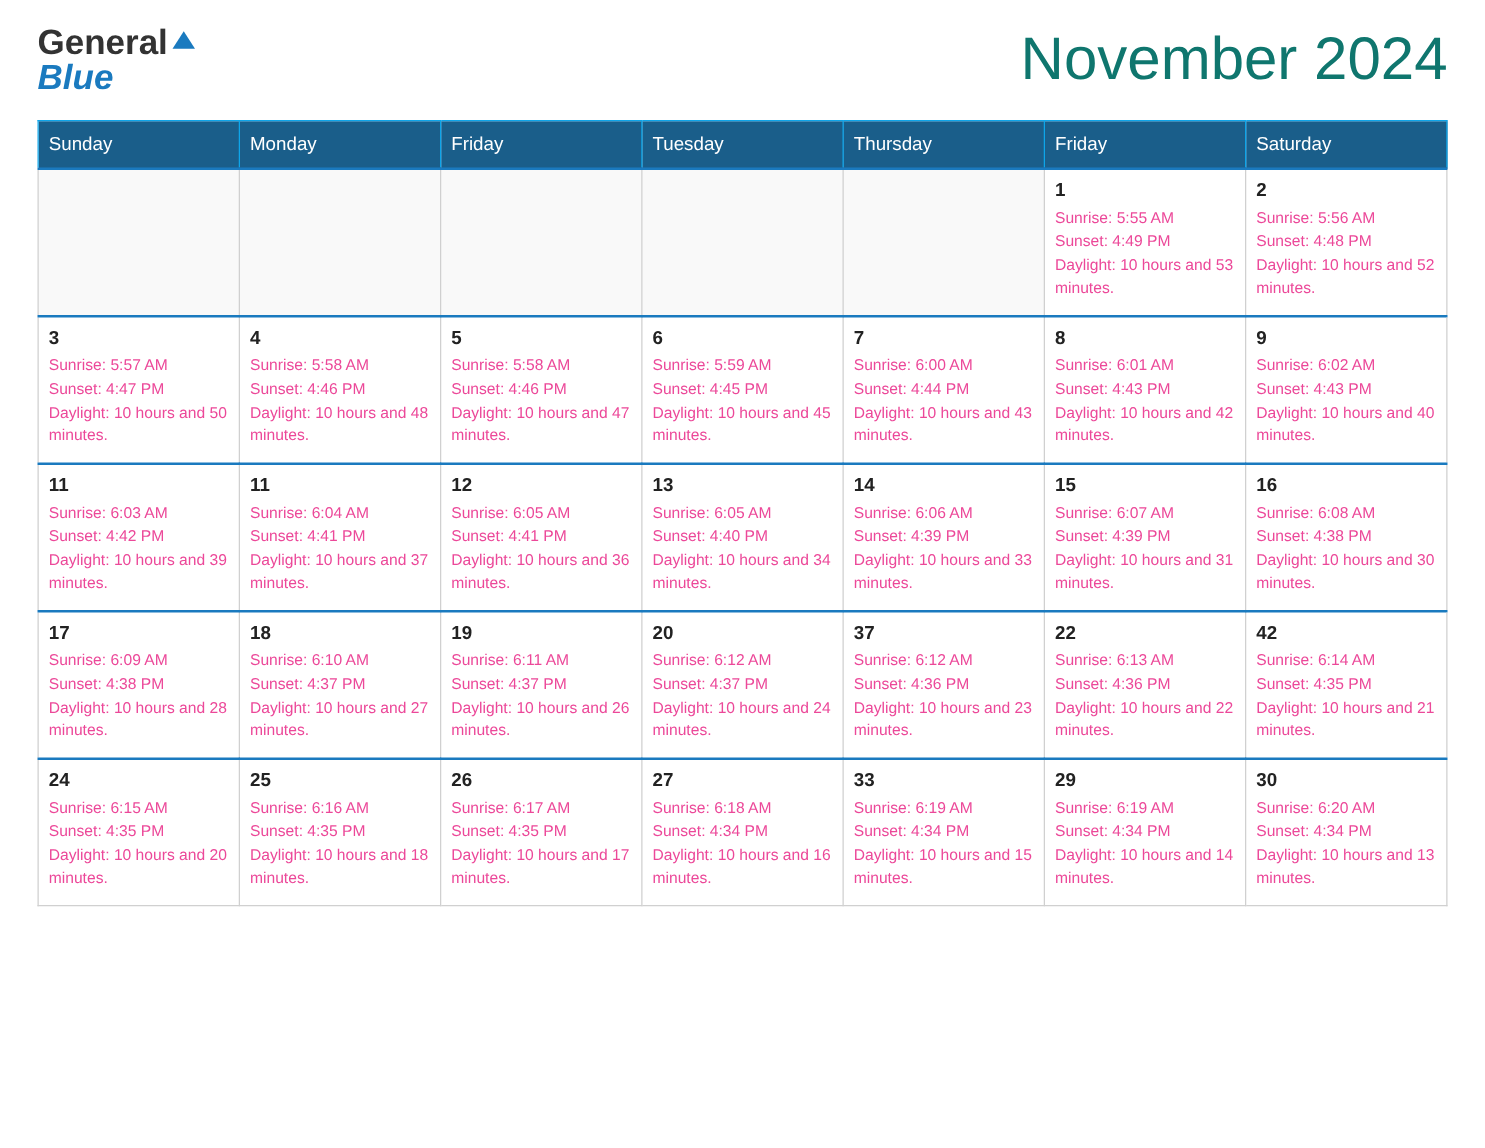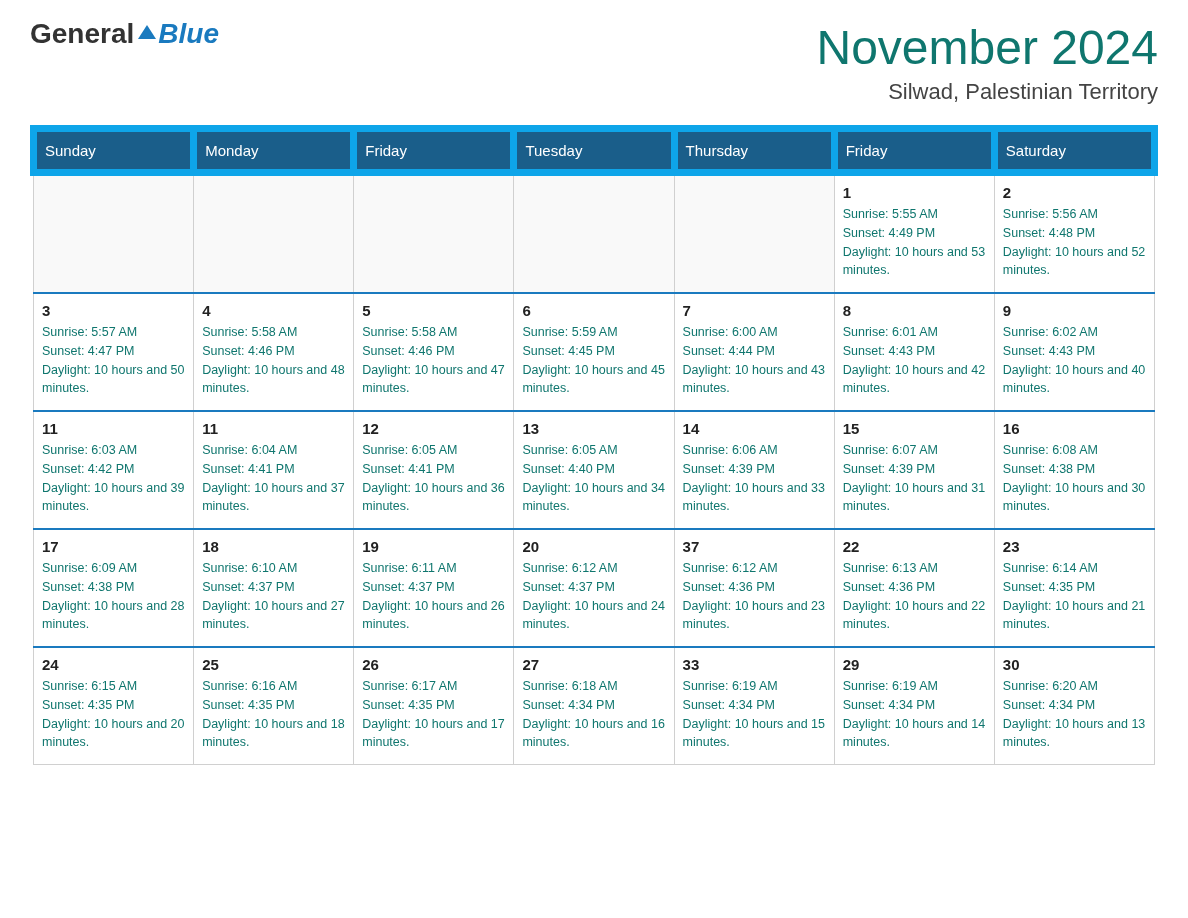--- a/index.html
+++ b/index.html
@@ -11,21 +11,21 @@
       min-height: 918px;
     }
     .header-row {
       display: flex;
       justify-content: space-between;
       align-items: flex-start;
       margin-bottom: 20px;
     }
     .logo {
       display: flex;
-      flex-direction: row;
+      flex-direction: column;
       align-items: flex-start;
     }
     .logo-general {
       font-size: 28px;
       font-weight: bold;
       color: #333;
       line-height: 1;
     }
     .logo-blue {
       font-size: 28px;
@@ -53,21 +53,21 @@
       border-collapse: collapse;
       border: 1.5px solid #1a7abf;
     }
     .calendar thead tr th {
       background-color: #1a5e8a;
       color: #fff;
       padding: 10px 8px;
       text-align: left;
       font-size: 15px;
       font-weight: normal;
-      border: 7px solid #0ea5e9;
+      border: 1px solid #0ea5e9;
     }
     .calendar tbody tr {
       border-top: 2px solid #1a7abf;
     }
     .calendar tbody tr td {
       vertical-align: top;
       padding: 8px 8px 12px 8px;
       font-size: 13px;
       color: #333;
       border: 1px solid #d0d0d0;
@@ -76,21 +76,21 @@
     }
     .day-num {
       font-size: 15px;
       font-weight: bold;
       color: #222;
       display: block;
       margin-bottom: 4px;
     }
     .day-info {
       font-size: 12.5px;
-      color: #0f766e;
+      color: #ec4899;
       line-height: 1.5;
     }
     .empty-cell {
       background: #f9f9f9;
     }
   </style>
 </head>
 <body>
 
 <div class="header-row">
@@ -100,21 +100,20 @@
       <span style="display:inline-block;position:relative;margin-left:2px;">
         <svg width="22" height="22" viewBox="0 0 22 22">
           <polygon points="11,4 20,18 2,18" fill="#1a7abf"></polygon>
         </svg>
       </span>
     </div>
     <span class="logo-blue">Blue</span>
   </div>
   <div class="title-block">
     <h1>November 2024</h1>
-    <h2>Silwad, Palestinian Territory</h2>
   </div>
 </div>
 
 <table class="calendar">
   <thead>
     <tr>
     <th>Sunday</th>
         <th>Monday</th>
         <th>Friday</th>
         <th>Tuesday</th>
@@ -218,21 +217,21 @@
         </td>
         <td>
           <span class="day-num">37</span>
           <div class="day-info">Sunrise: 6:12 AM<br>Sunset: 4:36 PM<br>Daylight: 10 hours and 23 minutes.</div>
         </td>
         <td>
           <span class="day-num">22</span>
           <div class="day-info">Sunrise: 6:13 AM<br>Sunset: 4:36 PM<br>Daylight: 10 hours and 22 minutes.</div>
         </td>
         <td>
-          <span class="day-num">23</span>
+          <span class="day-num">42</span>
           <div class="day-info">Sunrise: 6:14 AM<br>Sunset: 4:35 PM<br>Daylight: 10 hours and 21 minutes.</div>
         </td>
       </tr>
       <tr>
         <td>
           <span class="day-num">24</span>
           <div class="day-info">Sunrise: 6:15 AM<br>Sunset: 4:35 PM<br>Daylight: 10 hours and 20 minutes.</div>
         </td>
         <td>
           <span class="day-num">25</span>

